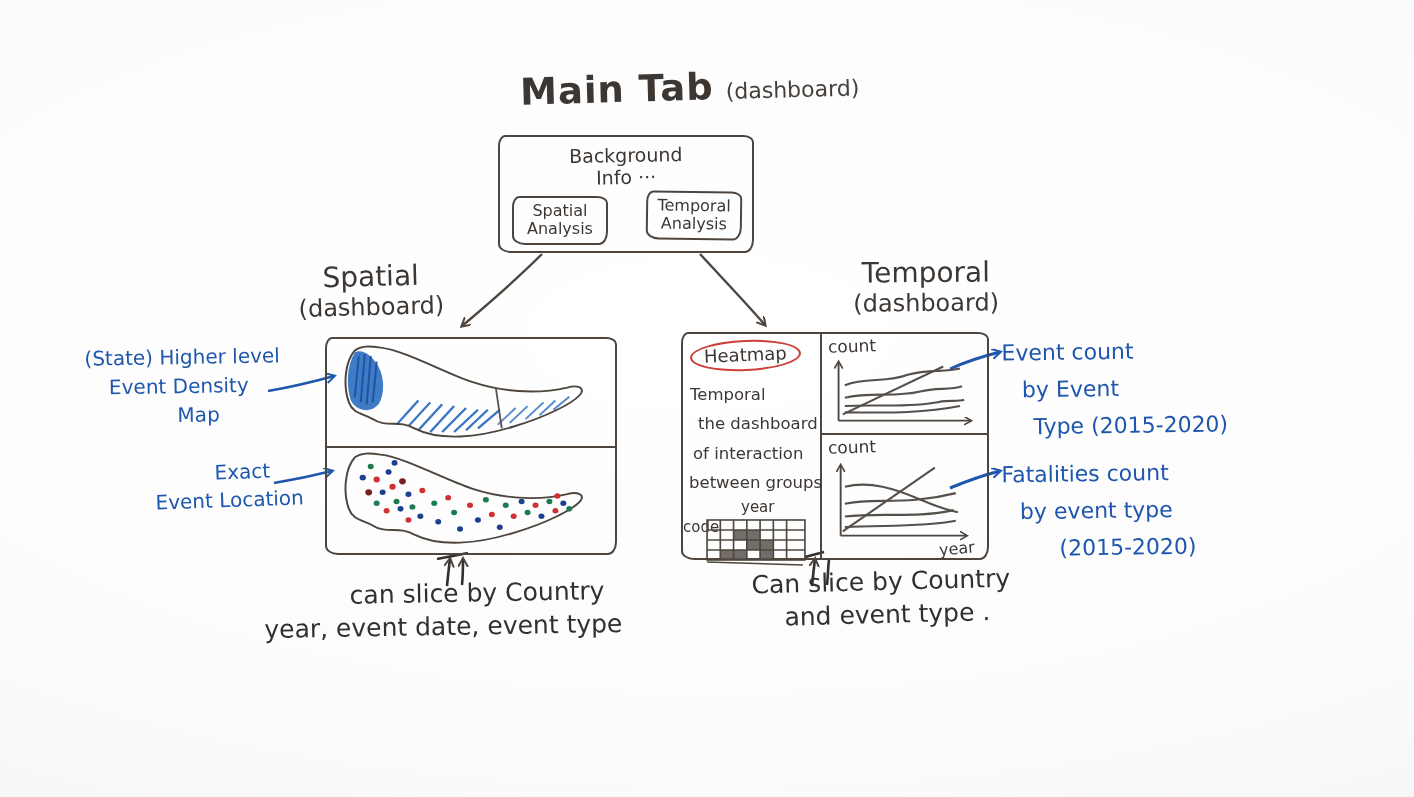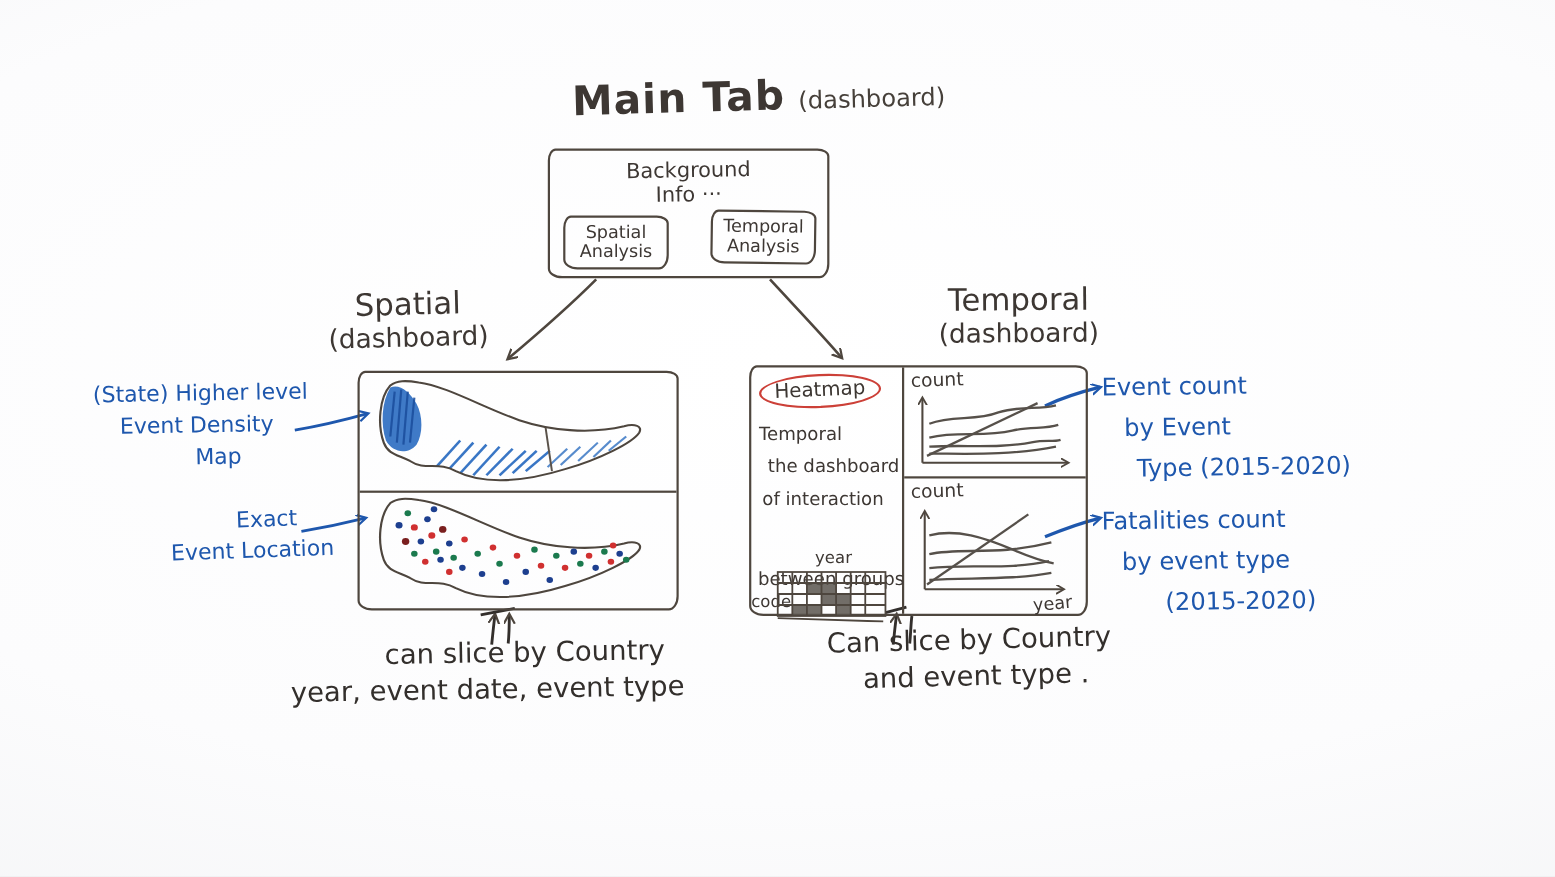--- a/index.html
+++ b/index.html
@@ -49,24 +49,24 @@
   .temporal-box{left:681px; top:332px; width:304px; height:224px;}
   .t-left{position:absolute; left:0; top:0; bottom:0; width:137px; border-right:2.3px solid #4e463e;}
   .t-right-top{position:absolute; left:139px; top:0; right:0; height:99px; border-bottom:2.3px solid #4e463e;}
   .t-right-bottom{position:absolute; left:139px; top:101px; right:0; bottom:0;}
   .heatmap-circle{position:absolute; left:7px; top:6px; padding:2px 12px 4px;
     border:2.6px solid #cc4038; border-radius:50%; transform:rotate(-2.5deg);
     font-size:18px; white-space:nowrap;}
   .t-desc{position:absolute; left:7px; top:46px; font-size:16.5px; line-height:1.78; white-space:nowrap;}
   .t-desc .d2{margin-left:8px;}
   .t-desc .d3{margin-left:3px;}
-  .t-desc .d4{margin-left:-1px;margin-top:44px;}
+  .t-desc .d4{margin-left:-1px;}
   .hm-wrap{position:absolute; left:22px; bottom:-8px; width:104px; height:64px;}
   .hm-year{position:absolute; left:36px; top:-4px; font-size:15px;}
-  .hm-code{position:absolute; left:-22px; top:36px; font-size:15px;}
+  .hm-code{position:absolute; left:-22px; top:16px; font-size:15px;}
   .hm-grid{position:absolute; left:0; bottom:0; width:102px; height:52px;}
   .axis-count{position:absolute; left:6px; top:2px; font-size:17px; transform:rotate(-2deg);}
   .chart-svg{position:absolute; left:4px; top:20px; right:4px; bottom:4px; width:calc(100% - 8px); height:calc(100% - 24px);}
   .chart-svg.b{top:22px; bottom:16px; height:calc(100% - 38px);}
   .axis-year{position:absolute; right:12px; bottom:0px; font-size:16px; transform:rotate(-5deg);}
   .anno{font-size:22px; line-height:1.68; transform:rotate(-0.8deg); white-space:nowrap;}
   .anno-top{left:1002px; top:334px;}
   .anno-top .a2{margin-left:20px;}
   .anno-top .a3{margin-left:31px;}
   .anno-bottom{left:1002px; top:456px;}

